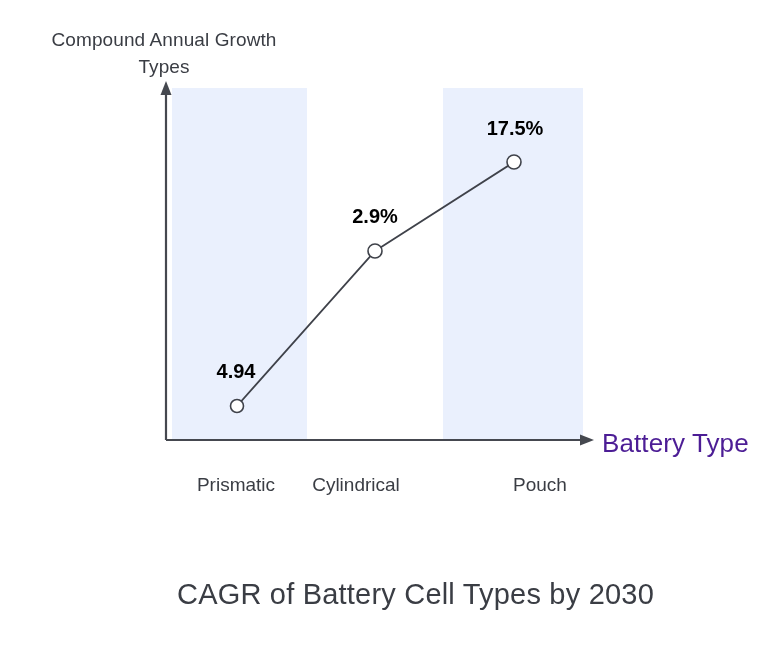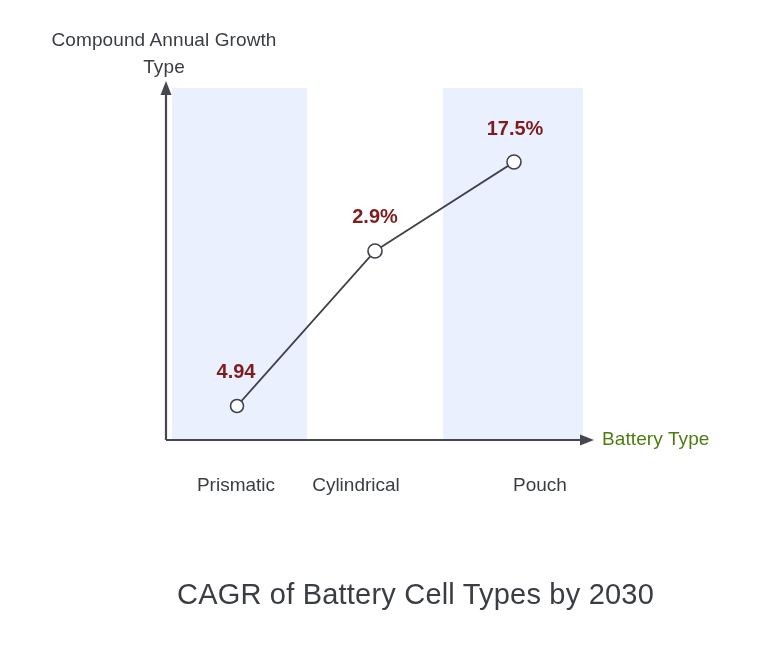--- a/index.html
+++ b/index.html
@@ -29,22 +29,22 @@
     text-align: center;
     font-size: 19px;
     line-height: 27px;
     color: #3a3d44;
     letter-spacing: 0.1px;
   }
   .xlabel {
     position: absolute;
     left: 602px;
     top: 428px;
-    font-size: 19px;
-    color: #4d7c0f;
+    font-size: 26px;
+    color: #4c1d95;
     letter-spacing: 0.1px;
     white-space: nowrap;
   }
   .chart-title {
     position: absolute;
     left: 0;
     top: 578px;
     width: 783px;
     text-align: center;
     font-size: 29px;
@@ -58,41 +58,41 @@
     font-size: 19px;
     color: #3a3d44;
     text-align: right;
     white-space: nowrap;
     transform: translateX(-50%);
   }
   .point-label {
     position: absolute;
     font-size: 20px;
     font-weight: 600;
-    color: #7f1d1d;
+    color: #000000;
     text-align: center;
     white-space: nowrap;
     transform: translateX(-50%);
   }
   svg.plot {
     position: absolute;
     left: 0; top: 0;
     width: 783px;
     height: 654px;
   }
 </style>
 </head>
 <body>
 
 <div id="chart-root">
 
   <div class="ylabel">
     <span>Compound Annual Growth</span>
     <br>
-    <span>Type</span>
+    <span>Types</span>
   </div>
 
   <svg class="plot" viewBox="0 0 783 654">
 
     <rect x="172" y="88" width="135" height="352" fill="#eaf0fd"></rect>
     <rect x="443" y="88" width="140" height="352" fill="#eaf0fd"></rect>
 
     <line x1="166" y1="440" x2="166" y2="92" stroke="#45484f" stroke-width="2.2"></line>
     <polygon points="166,81 160.5,95 171.5,95" fill="#45484f"></polygon>
 

